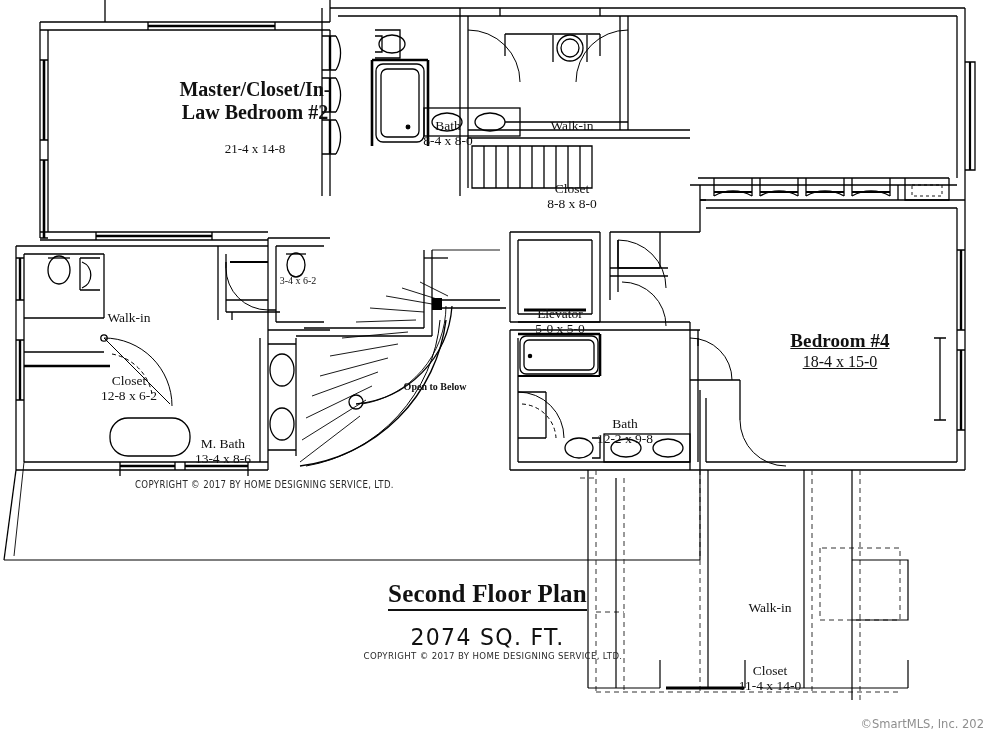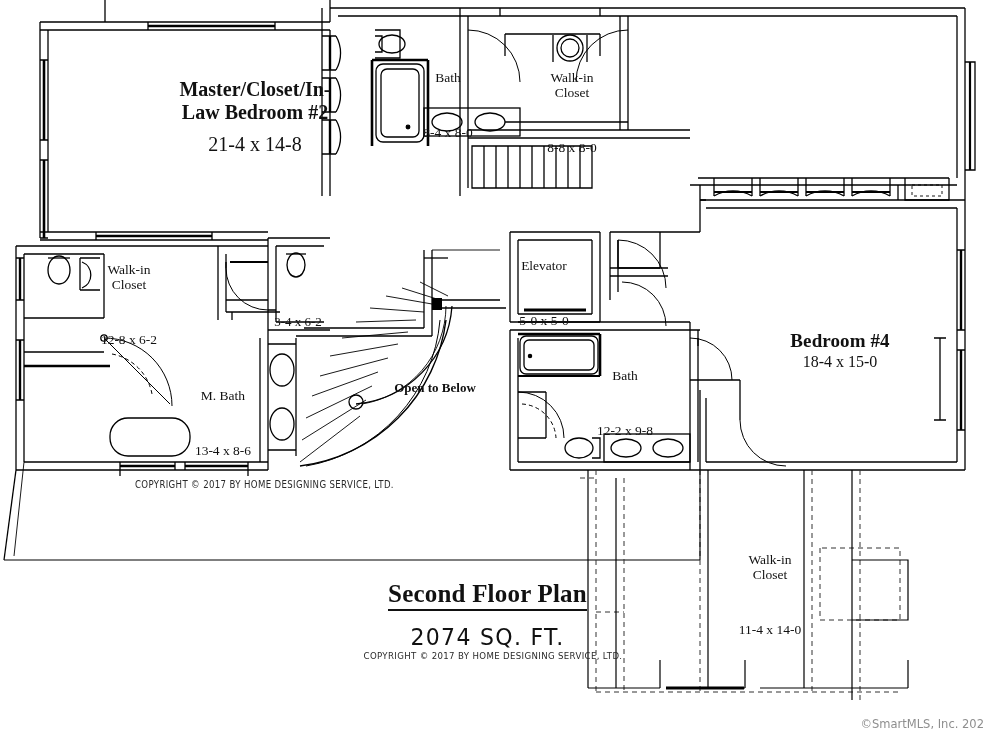--- a/index.html
+++ b/index.html
@@ -9,32 +9,32 @@
     font-family:"Liberation Serif", serif;color:#111;
   }
   #plan-root{position:absolute;inset:0;}
   svg.plan{position:absolute;top:0;left:0;width:986px;height:734px;}
 
   
   .lbl{position:absolute;text-align:center;line-height:1.12;
        font-family:"Liberation Serif", serif;color:#111;
        white-space:nowrap;}
   .lbl .nm{display:block;}
-  .lbl .dm{display:block;margin-top:40px;}
+  .lbl .dm{display:block;}
 
   .lbl-room .nm{font-size:19px;font-weight:bold;letter-spacing:.1px;}
   .lbl-room .dm{font-size:16px;margin-top:2px;}
 
   .lbl-big .nm{font-size:20px;font-weight:bold;line-height:1.14;}
-  .lbl-big .dm{font-size:20px;margin-top:9px;}
-
-  .lbl-md .nm{font-size:13.5px;}
+  .lbl-big .dm{font-size:13px;margin-top:18px;}
+
+  .lbl-md .nm{font-size:13.5px;margin-top:48px;}
   .lbl-md .dm{font-size:13.5px;}
 
-  .lbl-one{font-size:13px;text-align:center;}
+  .lbl-one{font-size:10px;text-align:center;}
 
   
   #title-block{position:absolute;left:0;width:975px;text-align:center;}
   #plan-title{
     font-family:"Liberation Serif", serif;
     font-size:25px;font-weight:bold;letter-spacing:.2px;
     display:inline-block;border-bottom:2.5px solid #111;padding-bottom:1px;
   }
   #plan-area{
     font-family:"DejaVu Sans", sans-serif;
@@ -371,40 +371,40 @@
   <div class="lbl lbl-md" style="left:74px;top:262px;width:110px;">
     <span class="nm">Walk-in</span>
     <span class="nm">Closet</span>
     <span class="dm">12-8 x 6-2</span>
   </div>
 
   <div class="lbl lbl-one" style="left:258px;top:275px;width:80px;">
     <span class="dm">3-4 x 6-2</span>
   </div>
 
-  <div class="lbl lbl-md" style="left:494px;top:258px;width:100px;text-align:center;">
+  <div class="lbl lbl-md" style="left:510px;top:258px;width:100px;text-align:center;">
     <span class="nm">Elevator</span>
     <span class="dm">5-0 x 5-0</span>
   </div>
 
   <div class="lbl lbl-md" style="left:168px;top:388px;width:110px;">
     <span class="nm">M. Bath</span>
     <span class="dm">13-4 x 8-6</span>
   </div>
 
   <div class="lbl lbl-one" style="left:370px;top:381px;width:130px;font-weight:bold;">
     <span class="nm">Open to Below</span>
   </div>
 
   <div class="lbl lbl-md" style="left:570px;top:368px;width:110px;">
     <span class="nm">Bath</span>
     <span class="dm">12-2 x 9-8</span>
   </div>
 
-  <div class="lbl lbl-room" style="left:700px;top:330px;width:280px;">
+  <div class="lbl lbl-room" style="left:700px;top:330px;width:280px;text-decoration:underline;">
     <span class="nm">Bedroom #4</span>
     <span class="dm">18-4 x 15-0</span>
   </div>
 
   <div class="lbl lbl-md" style="left:715px;top:552px;width:110px;">
     <span class="nm">Walk-in</span>
     <span class="nm">Closet</span>
     <span class="dm">11-4 x 14-0</span>
   </div>
 

